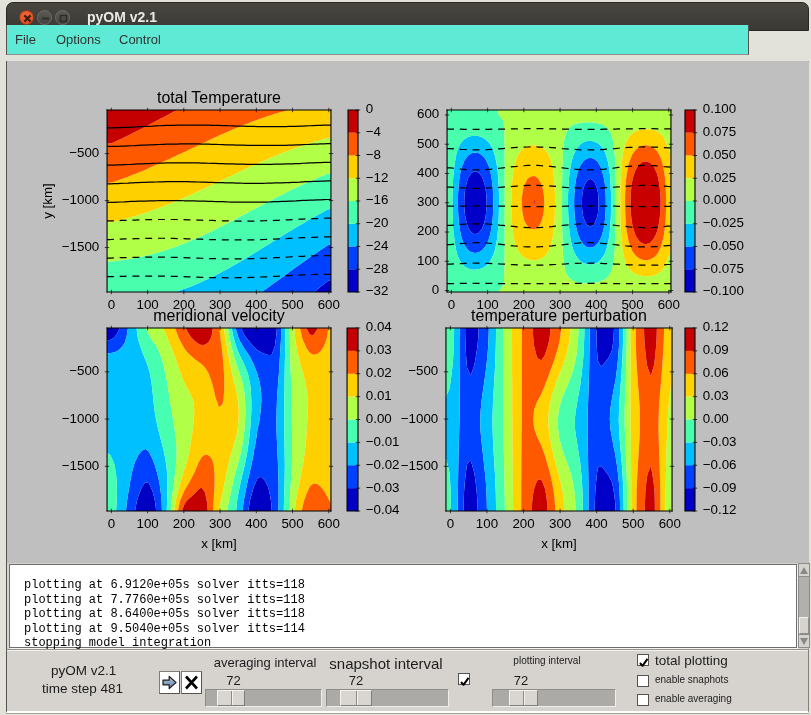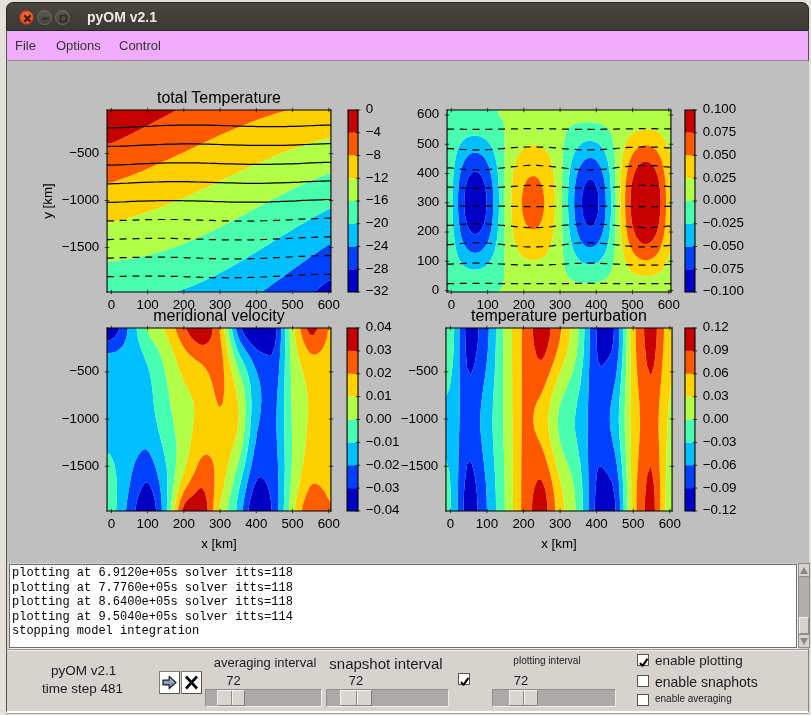--- a/index.html
+++ b/index.html
@@ -5,31 +5,31 @@
 *{box-sizing:border-box;}
 .win{position:absolute;left:6px;top:2px;width:803px;height:711px;}
 .titlebar{position:absolute;left:0;top:0;width:803px;height:29px;
  background:linear-gradient(#48463F,#3A3934);border:1px solid #282724;
  border-radius:7px 7px 0 0;}
 .tbtn{position:absolute;border-radius:50%;width:15px;height:15px;top:7px;}
 .close{left:12px;background:radial-gradient(circle at 50% 35%,#EC6A3C,#DF4B1E);border:1px solid #9E3415;}
 .gbtn{background:linear-gradient(#5C5A54,#44423D);border:1px solid #6E6C66;}
 .title{position:absolute;left:80px;top:0;height:29px;line-height:29px;
  color:#ECEAE6;font-size:14px;font-weight:bold;}
-.menubar{position:absolute;left:0;top:29px;width:803px;height:30px;
- background:#f0abfc;border-bottom:1px solid #908E8A;border-left:1px solid #55534E;border-right:1px solid #55534E;}
+.menubar{position:absolute;left:0;top:23px;width:743px;height:30px;
+ background:#5eead4;border-bottom:1px solid #908E8A;border-left:1px solid #55534E;border-right:1px solid #55534E;}
 .mitem{position:absolute;top:0;height:29px;line-height:29px;font-size:13px;color:#333;}
 .figarea{position:absolute;left:0;top:59px;width:803px;height:502px;
  background:#BFBFBF;border-left:1px solid #55534E;border-right:1px solid #ABA8A1;}
 .figsvg{position:absolute;left:2px;top:1px;}
 .lowpane{position:absolute;left:0;top:561px;width:803px;height:150px;
  background:#D6D3CF;border-left:1px solid #55534E;border-right:1px solid #ABA8A1;}
 .logbox{position:absolute;left:2px;top:1px;width:788px;height:84px;
  background:#FFF;border:1px solid #6F6D6B;box-shadow:1px 1px 0 #F6F4F0;}
-.logbox pre{margin:0;padding:1px 0 0 2px;font-family:"Liberation Mono",monospace;
+.logbox pre{margin:12px;padding:1px 0 0 2px;font-family:"Liberation Mono",monospace;
  font-size:12px;line-height:14.6px;color:#000;}
 .sbar{position:absolute;left:791px;top:0;width:12px;height:85px;background:#B2B0AC;border:1px solid #8E8C88;}
 .sarr{position:absolute;left:0;width:10px;height:13px;background:#D6D3CF;}
 .sarr .t{position:absolute;left:1px;width:0;height:0;border-left:4px solid transparent;border-right:4px solid transparent;}
 .sthumb{position:absolute;left:0;top:53px;width:10px;height:17px;background:#D6D3CF;border:1px solid #908E8A;border-top-color:#F4F2EE;border-left-color:#F4F2EE;}
 .ctrl{position:absolute;left:0;top:647px;width:803px;height:64px;
  background:#D6D3CF;border-left:1px solid #55534E;border-right:1px solid #827F79;
  border-top:1px solid #969490;border-bottom:2px solid #FFF;box-shadow:inset 0 1px 0 #F2F0EC, 0 1px 0 #A9A196;}
 .clabel{position:absolute;font-size:13.5px;color:#1C1C1C;white-space:nowrap;}
 .cbtn{position:absolute;width:21px;height:23px;background:#FFF;border:1px solid #807E7A;border-bottom-color:#55534E;border-right-color:#55534E;}
@@ -1426,19 +1426,19 @@
   <div class="clabel" style="left:540px;top:5px;transform:translateX(-50%);font-size:10px">plotting interval</div>
   <div class="clabel" style="left:514px;top:23px;transform:translateX(-50%);font-size:13px">72</div>
   <div class="slider" style="left:485px;top:39px;width:124px">
         <div class="thumb" style="left:16px;width:29px">
           <i style="left:13px"></i>
         </div>
       </div>
   <div class="chk" style="left:630px;top:4px"><svg width="12" height="12" viewBox="0 0 12 12">
           <path d="M2 6 L4.5 8.8 L9.5 1.8" stroke="#000" stroke-width="2" fill="none"></path>
         </svg></div>
-  <div class="clabel" style="left:648px;top:3px;font-size:13.5px">enable plotting</div>
+  <div class="clabel" style="left:648px;top:3px;font-size:13.5px">total plotting</div>
   <div class="chk" style="left:630px;top:24.5px"></div>
-  <div class="clabel" style="left:648px;top:23.5px;font-size:14px">enable snaphots</div>
+  <div class="clabel" style="left:648px;top:23.5px;font-size:10px">enable snaphots</div>
   <div class="chk" style="left:630px;top:44px"></div>
   <div class="clabel" style="left:648px;top:43px;font-size:10px">enable averaging</div>
  </div>
 </div>
 
 </body></html>

